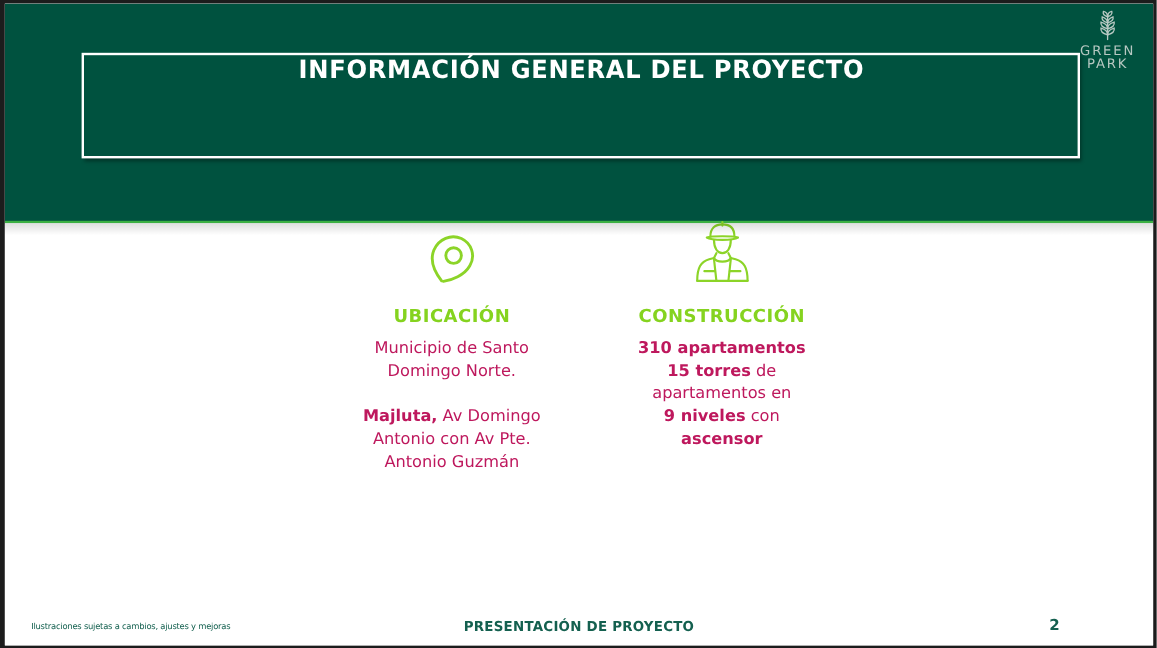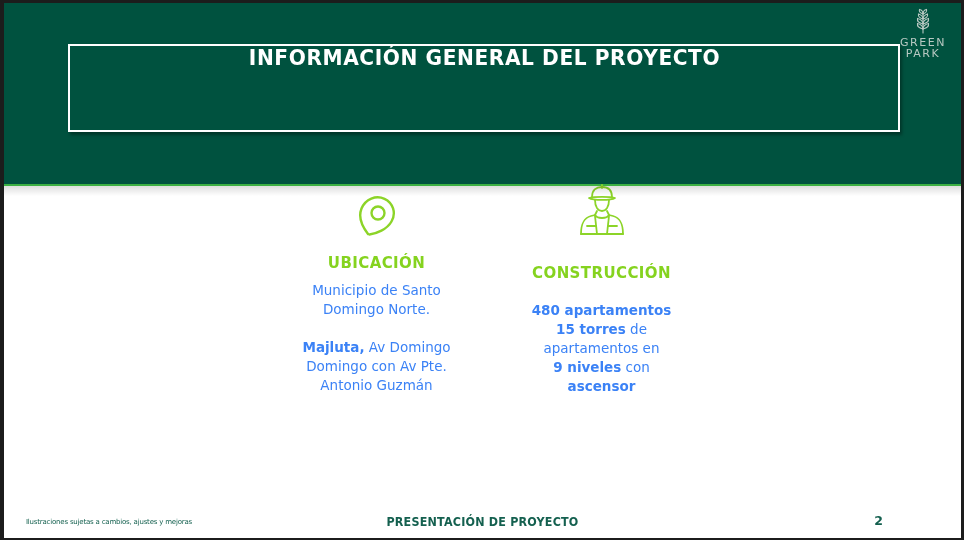--- a/index.html
+++ b/index.html
@@ -44,29 +44,29 @@
   }
   .content::before{
     content:"";position:absolute;left:0;top:0;right:0;height:10px;
     background:linear-gradient(to bottom,rgba(0,0,0,0.13),rgba(0,0,0,0));
   }
   .cols{
     display:flex;justify-content:center;gap:42px;
   }
   .col{display:flex;flex-direction:column;align-items:center;}
   .col-ubicacion{width:196px;}
-  .col-construccion{width:170px;gap:10px;}
+  .col-construccion{width:170px;}
   .col .icon{height:52px;display:flex;align-items:flex-end;justify-content:center;}
   .col h2{
     margin:16px 0 0 0;
     color:#85d31f;font-size:15px;font-weight:700;letter-spacing:.4px;
   }
   .col .body{
     margin-top:9px;
-    color:#3b82f6;font-size:13.5px;line-height:19px;
+    color:#be185d;font-size:13.5px;line-height:19px;
     text-align:center;
   }
   .col .body .b{font-weight:700;}
   
   .footer-disclaimer{
     position:absolute;left:22px;bottom:12px;
     color:#14604f;font-size:7px;letter-spacing:-0.2px;
   }
   .footer-center{
     position:absolute;left:0;right:0;bottom:9px;text-align:center;
@@ -115,21 +115,21 @@
             <path d="M12 42 C5 33 2.5 24 5.5 16.5 C9.5 7 20 2.8 28.5 6.8 C37 10.8 40.5 21 35.5 29.5 C31 37.5 20.5 41.5 13.5 42.5"></path>
             <circle cx="22" cy="21" r="6.5"></circle>
           </svg>
         </div>
         <h2>UBICACIÓN</h2>
         <div class="body">
             <div class="line"><span>Municipio de Santo</span></div>
             <div class="line"><span>Domingo Norte.</span></div>
             <div class="line">&nbsp;</div>
             <div class="line"><span class="b">Majluta,</span><span> Av Domingo</span></div>
-            <div class="line"><span>Domingo con Av Pte.</span></div>
+            <div class="line"><span>Antonio con Av Pte.</span></div>
             <div class="line"><span>Antonio Guzmán</span></div>
           </div>
       </div>
 
       <div class="col col-construccion">
         <div class="icon">
           <svg width="54" height="56" viewBox="0 0 54 56" fill="none" stroke="#8cd428" stroke-width="1.8" stroke-linecap="round" stroke-linejoin="round">
             <path d="M27 3 L27 6"></path>
             <path d="M17 15 C17 8 21 5 27 5 C33 5 37 8 37 15"></path>
             <path d="M14 16 C18 14.5 36 14.5 40 16 C36 18.5 18 18.5 14 16Z"></path>
@@ -139,21 +139,21 @@
             <path d="M6 52 L48 52"></path>
             <path d="M20 33 C22 37 32 37 34 33"></path>
             <path d="M20 34 L22 52"></path>
             <path d="M34 34 L32 52"></path>
             <path d="M12 44 L20.8 44"></path>
             <path d="M33.2 44 L42 44"></path>
           </svg>
         </div>
         <h2>CONSTRUCCIÓN</h2>
         <div class="body">
-            <div class="line"><span class="b">480 apartamentos</span></div>
+            <div class="line"><span class="b">310 apartamentos</span></div>
             <div class="line"><span class="b">15 torres</span><span> de</span></div>
             <div class="line"><span>apartamentos en</span></div>
             <div class="line"><span class="b">9 niveles</span><span> con</span></div>
             <div class="line"><span class="b">ascensor</span></div>
           </div>
       </div>
 
     </div>
   </div>
 

